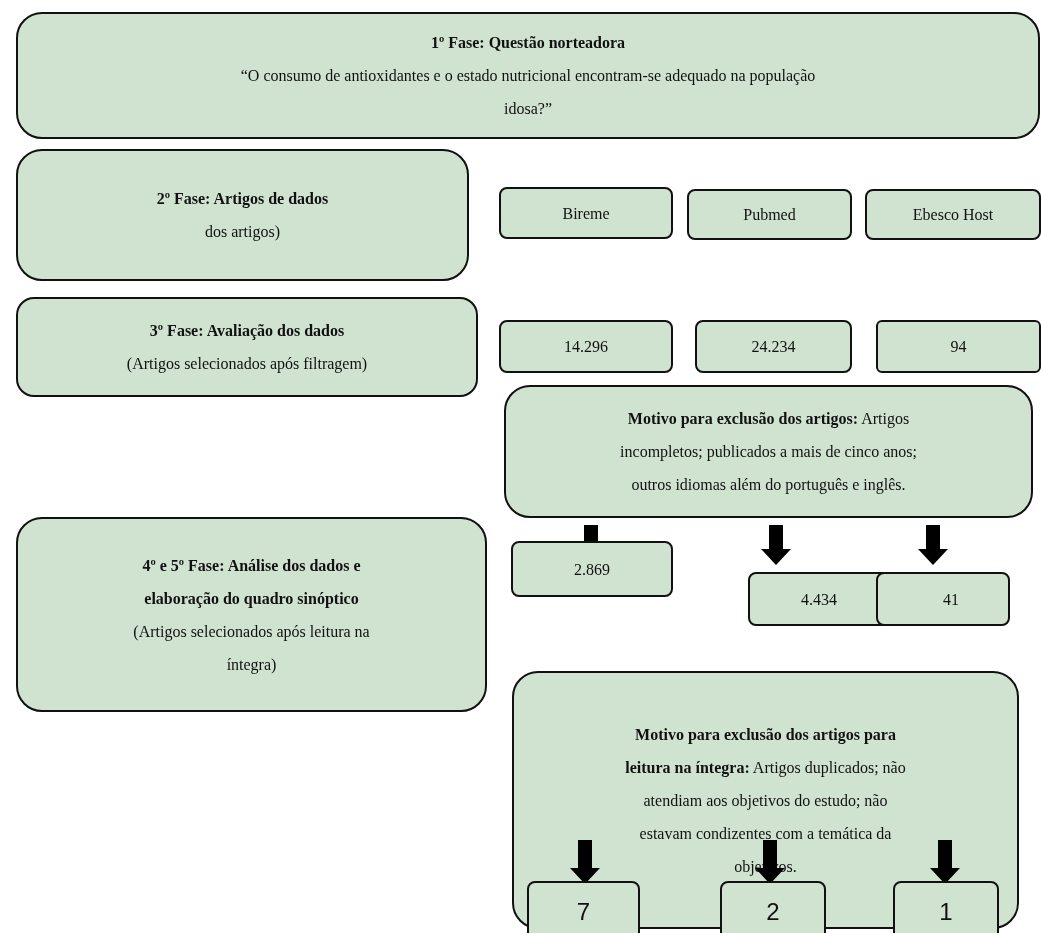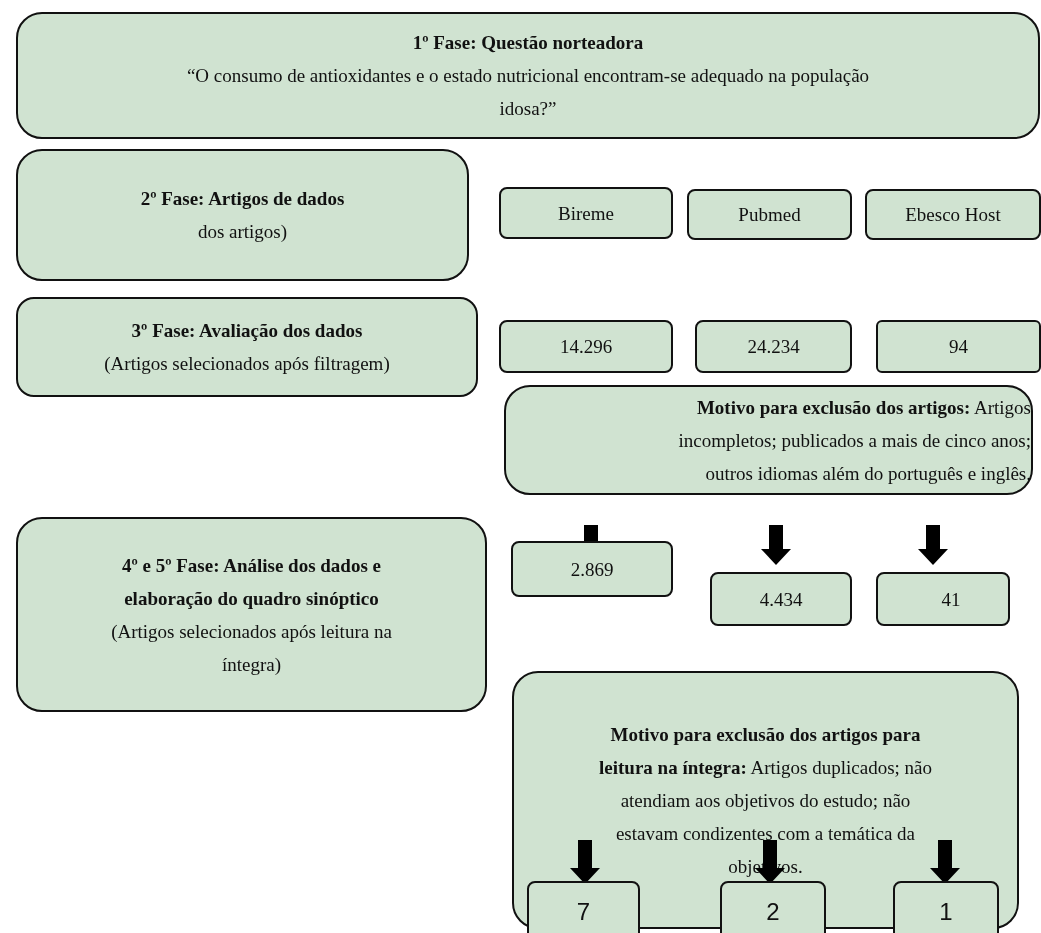--- a/index.html
+++ b/index.html
@@ -1,21 +1,21 @@
 <!DOCTYPE html>
 <html><head>
 <meta charset="utf-8">
 <style>
   html, body { margin: 0; padding: 0; background: #ffffff; }
   body { width: 1041px; height: 933px; position: relative; overflow: hidden;
          font-family: "Liberation Serif", "DejaVu Serif", serif; color: #111; }
   .box { position: absolute; background: #d0e3d1; border: 2px solid #111;
          box-sizing: border-box; display: flex; flex-direction: column;
          align-items: center; justify-content: center; text-align: center;
-         font-size: 19px; line-height: 33px; }
+         font-size: 16px; line-height: 33px; }
   .r-lg { border-radius: 26px; }
   .r-sm { border-radius: 8px; }
   .b { font-weight: bold; }
   .sans { font-family: "Liberation Sans", "DejaVu Sans", sans-serif; font-size: 24px; }
   .arrow { position: absolute; width: 30px; height: 40px; }
   .arrow .shaft { position: absolute; left: 8px; top: 0; width: 14px; height: 26px; background: #000; }
   .arrow .head { position: absolute; left: 0; top: 24px; width: 0; height: 0;
                  border-left: 15px solid transparent; border-right: 15px solid transparent;
                  border-top: 16px solid #000; }
 </style>
@@ -51,21 +51,21 @@
 <div class="box r-sm" style="left:499px; top:320px; width:174px; height:53px;">
   <span>14.296</span>
 </div>
 <div class="box r-sm" style="left:695px; top:320px; width:157px; height:53px;">
   <span>24.234</span>
 </div>
 <div class="box r-sm" style="left:876px; top:320px; width:165px; height:53px;border-radius:6px;">
   <span>94</span>
 </div>
 
-<div class="box r-lg" style="left:504px; top:385px; width:529px; height:110px;align-items:flex-end;">
+<div class="box r-lg" style="left:504px; top:385px; width:529px; height:133px;">
   <div>
     <span class="b">Motivo para exclusão dos artigos:</span><span> Artigos</span>
   </div>
   <div>incompletos; publicados a mais de cinco anos;</div>
   <div>outros idiomas além do português e inglês.</div>
 </div>
 
 <div class="arrow" style="left:576px; top:525px;">
   <div class="shaft"></div>
     <div class="head"></div>
@@ -82,21 +82,21 @@
 <div class="box r-lg" style="left:16px; top:517px; width:471px; height:195px;">
   <div class="b">4º e 5º Fase: Análise dos dados e</div>
   <div class="b">elaboração do quadro sinóptico</div>
   <div>(Artigos selecionados após leitura na</div>
   <div>íntegra)</div>
 </div>
 
 <div class="box r-sm" style="left:511px; top:541px; width:162px; height:56px;">
   <span>2.869</span>
 </div>
-<div class="box r-sm" style="left:710px; top:572px; width:142px; height:54px;">
+<div class="box r-sm" style="left:748px; top:572px; width:142px; height:54px;">
   <span>4.434</span>
 </div>
 <div class="box r-sm" style="left:876px; top:572px; width:134px; height:54px;padding-left:16px;">
   <span>41</span>
 </div>
 
 <div class="box r-lg" style="left:512px; top:637px; width:507px; height:258px;margin-top:34px;">
   <div class="b">Motivo para exclusão dos artigos para</div>
   <div>
     <span class="b">leitura na íntegra:</span><span> Artigos duplicados; não</span>

